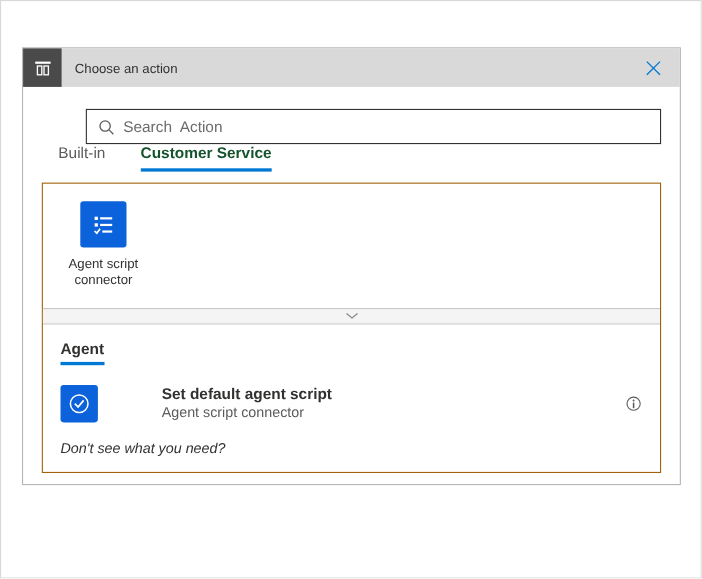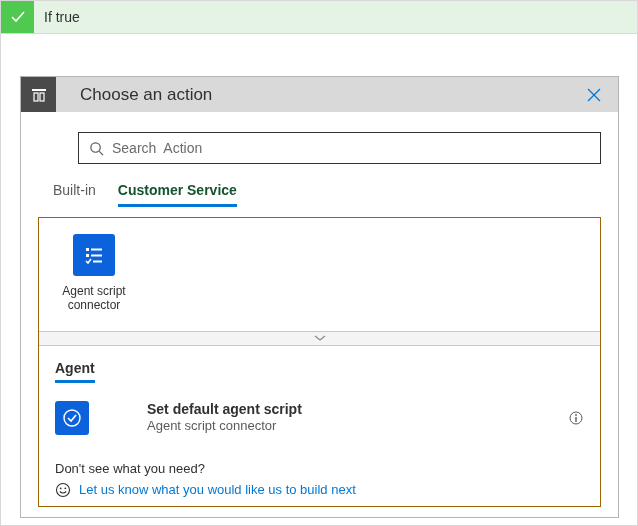--- a/index.html
+++ b/index.html
@@ -59,23 +59,22 @@
     height: 35px;
     background: #4a4a4a;
     display: flex;
     align-items: center;
     justify-content: center;
     margin-right: 12px;
   }
   .panel-header .hdr-icon svg { width: 18px; height: 18px; }
   .panel-header .hdr-title {
     flex: 1;
-    font-size: 17px;
-    color: #323130;
-    margin-left: 12px;
+    font-size: 12px;
+    color: #323130;
   }
   .panel-header .close {
     width: 28px;
     height: 28px;
     display: flex;
     align-items: center;
     justify-content: center;
     cursor: pointer;
   }
   .panel-header .close svg { width: 14px; height: 14px; }
@@ -96,22 +95,21 @@
     outline: none;
     font-size: 14px;
     font-family: inherit;
     padding-left: 8px;
     flex: 1;
     color: #323130;
   }
   .search-wrap input::placeholder { color: #6b6b6b; }
   .tabs {
     display: flex;
-    gap: 22px;
-    margin-top: 18px;
+    gap: 32px;
     padding-left: 15px;
   }
   .tab {
     font-size: 14px;
     padding-bottom: 6px;
     cursor: pointer;
     color: #5b5b5b;
   }
   .tab.active {
     font-weight: 600;
@@ -189,44 +187,37 @@
   .action-item .ai-tile svg { width: 20px; height: 20px; }
   .action-item .ai-text { flex: 1; margin-left: 48px; }
   .action-item .ai-title { font-weight: 600; font-size: 14px; line-height: 1.25; }
   .action-item .ai-sub { font-size: 13px; color: #5b5b5b; line-height: 1.25; }
   .action-item .info {
     width: 16px; height: 16px;
     display: flex; align-items: center; justify-content: center;
   }
   .action-item .info svg { width: 14px; height: 14px; }
   .footer {
-    margin-top: 22px;
+    margin-top: 12px;
     font-size: 13px;
+    font-style: italic;
   }
   .footer .q { color: #323130; margin-bottom: 6px; }
   .footer .link-row {
     display: flex;
     align-items: center;
     gap: 8px;
   }
   .footer .link-row svg { width: 16px; height: 16px; }
   .footer .link { color: #0078d4; cursor: pointer; }
 </style>
 </head>
 <body>
 
 <div class="outer">
-  <div class="top-bar">
-    <div class="check-box">
-      <svg viewBox="0 0 16 16">
-          <path d="M2 8 L6 12 L14 3" stroke="#fff" stroke-width="1.6" fill="none"></path>
-        </svg>
-    </div>
-    <div class="title">If true</div>
-  </div>
 
   <div class="panel">
     <div class="panel-header">
       <div class="hdr-icon">
         <svg viewBox="0 0 18 18">
           <rect x="2" y="3" width="14" height="2" fill="#fff"></rect>
           <rect x="4" y="7" width="4" height="8" stroke="#fff" stroke-width="1.2" fill="none"></rect>
           <rect x="10" y="7" width="4" height="8" stroke="#fff" stroke-width="1.2" fill="none"></rect>
         </svg>
       </div>
@@ -294,27 +285,18 @@
               <svg viewBox="0 0 14 14">
                 <circle cx="7" cy="7" r="6" stroke="#5b5b5b" stroke-width="1" fill="none"></circle>
                 <circle cx="7" cy="4" r="0.9" fill="#5b5b5b"></circle>
                 <rect x="6.3" y="6" width="1.4" height="5" fill="#5b5b5b"></rect>
               </svg>
             </div>
           </div>
 
           <div class="footer">
             <div class="q">Don't see what you need?</div>
-            <div class="link-row">
-              <svg viewBox="0 0 16 16">
-                <circle cx="8" cy="8" r="6.5" stroke="#323130" stroke-width="1.1" fill="none"></circle>
-                <circle cx="5.7" cy="6.3" r="0.9" fill="#323130"></circle>
-                <circle cx="10.3" cy="6.3" r="0.9" fill="#323130"></circle>
-                <path d="M4.8 9.5 Q8 12.5 11.2 9.5" stroke="#323130" stroke-width="1.1" fill="none"></path>
-              </svg>
-              <span class="link">Let us know what you would like us to build next</span>
-            </div>
           </div>
         </div>
       </div>
     </div>
   </div>
 </div>
 
 </body></html>

